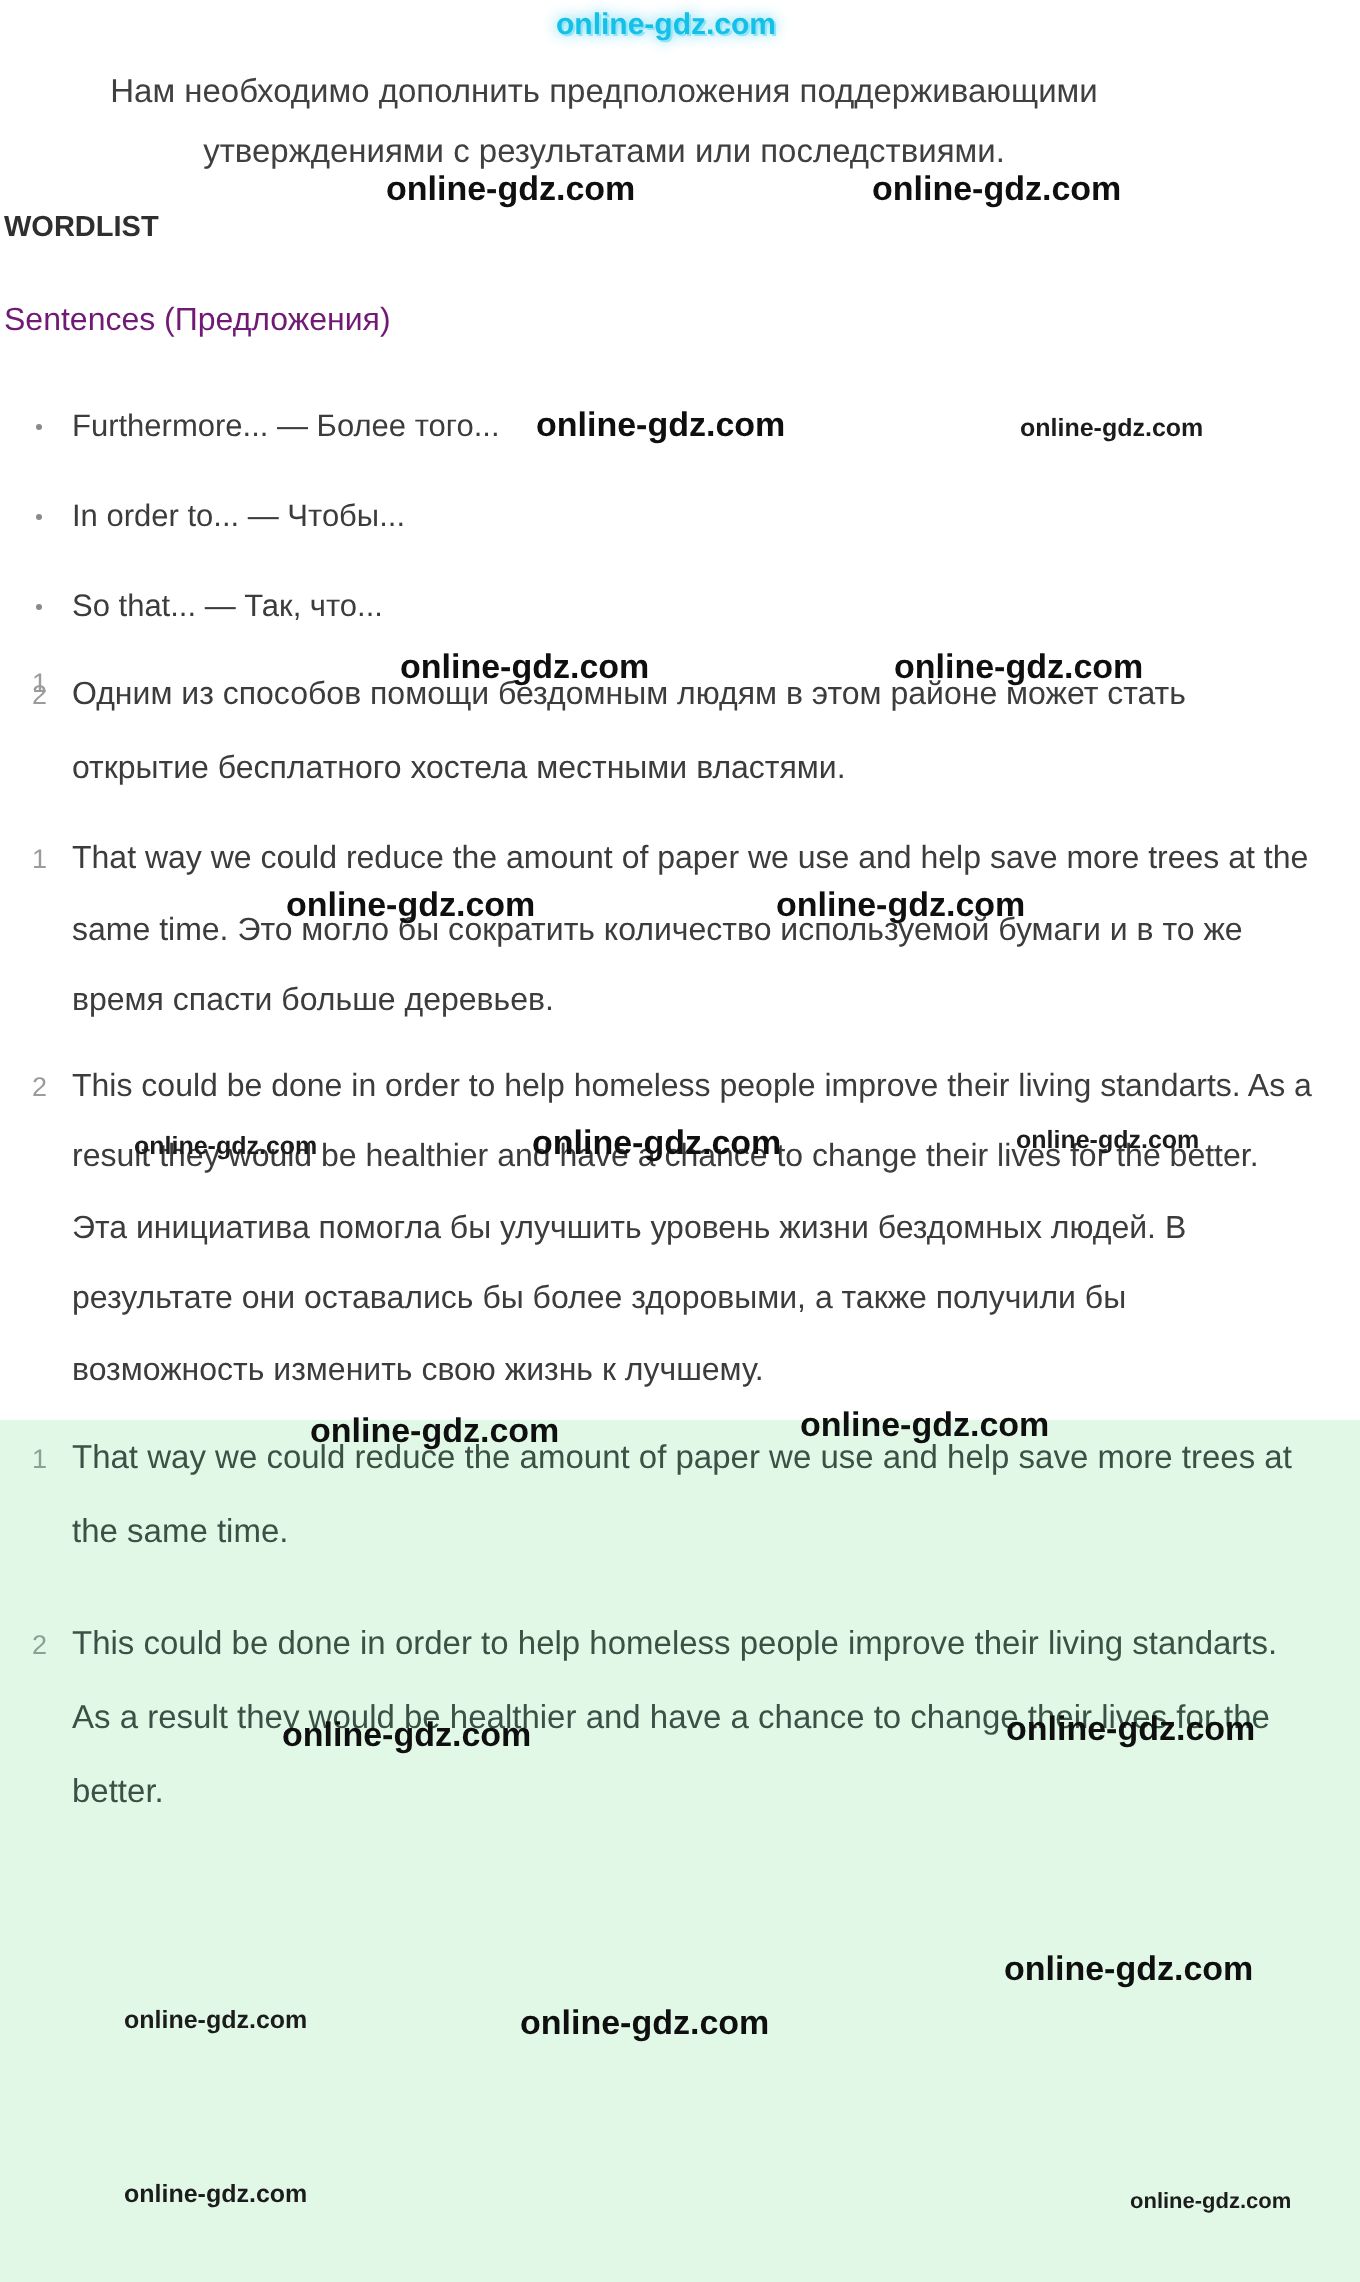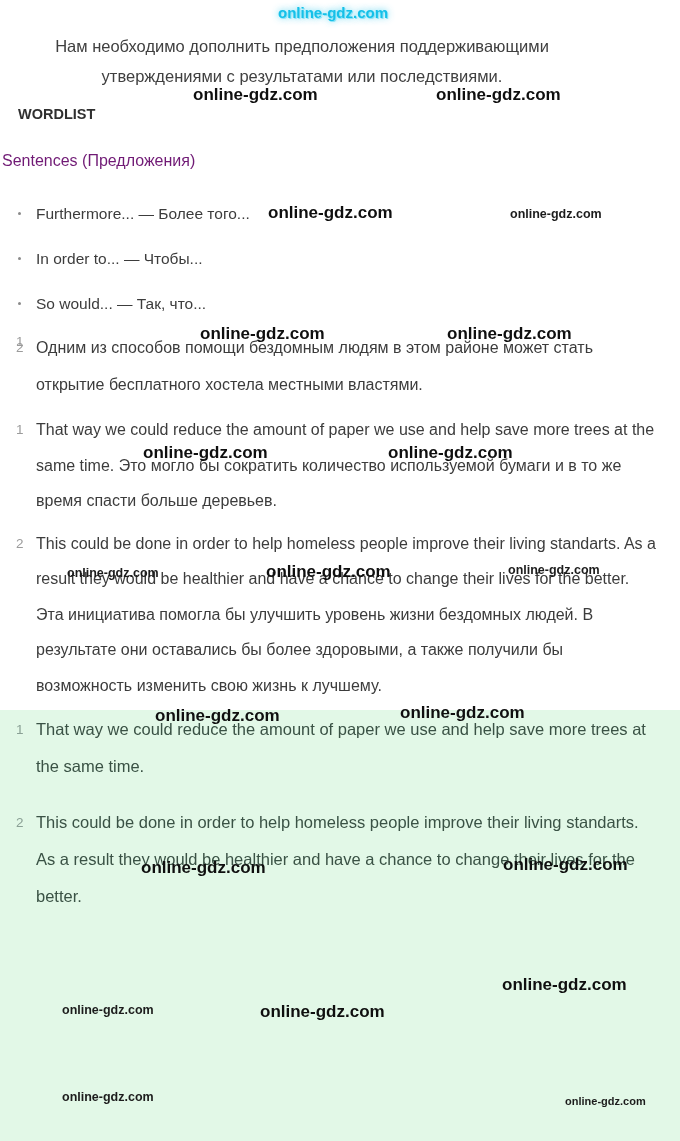--- a/index.html
+++ b/index.html
@@ -17,21 +17,21 @@
 
   .intro {
     margin:31px 0 0 2px;
     max-width:600px;
     font-size:16.5px; line-height:30px;
     color:#404040;
     text-align:center;
   }
 
   .wl-title {
-    margin:14px 0 0 18px;
+    margin:14px 0 0 2px;
     font-size:14.5px; line-height:18px;
     font-weight:700; color:#2f2f2f;
   }
 
   .sent-title {
     margin:28px 0 0 2px;
     font-size:16px; line-height:20px;
     color:#701a75;
   }
 
@@ -103,21 +103,21 @@
 
   <p class="intro">Нам необходимо дополнить предположения поддерживающими утверждениями с результатами или последствиями.</p>
 
   <h2 class="wl-title">WORDLIST</h2>
 
   <p class="sent-title">Sentences (Предложения)</p>
 
   <ul class="wordlist">
     <li><span class="dot"></span><span>Furthermore... — Более того...</span></li>
     <li><span class="dot"></span><span>In order to... — Чтобы...</span></li>
-    <li><span class="dot"></span><span>So would... — Так, что...</span></li>
+    <li><span class="dot"></span><span>So that... — Так, что...</span></li>
   </ul>
 
   <div class="numlist tasks">
     <div class="numitem">
       <span class="num">1</span>
     </div>
     <div class="numitem">
       <span class="num">2</span>
       <span class="txt">Одним из способов помощи бездомным людям в этом районе может стать открытие бесплатного хостела местными властями.</span>
     </div>

